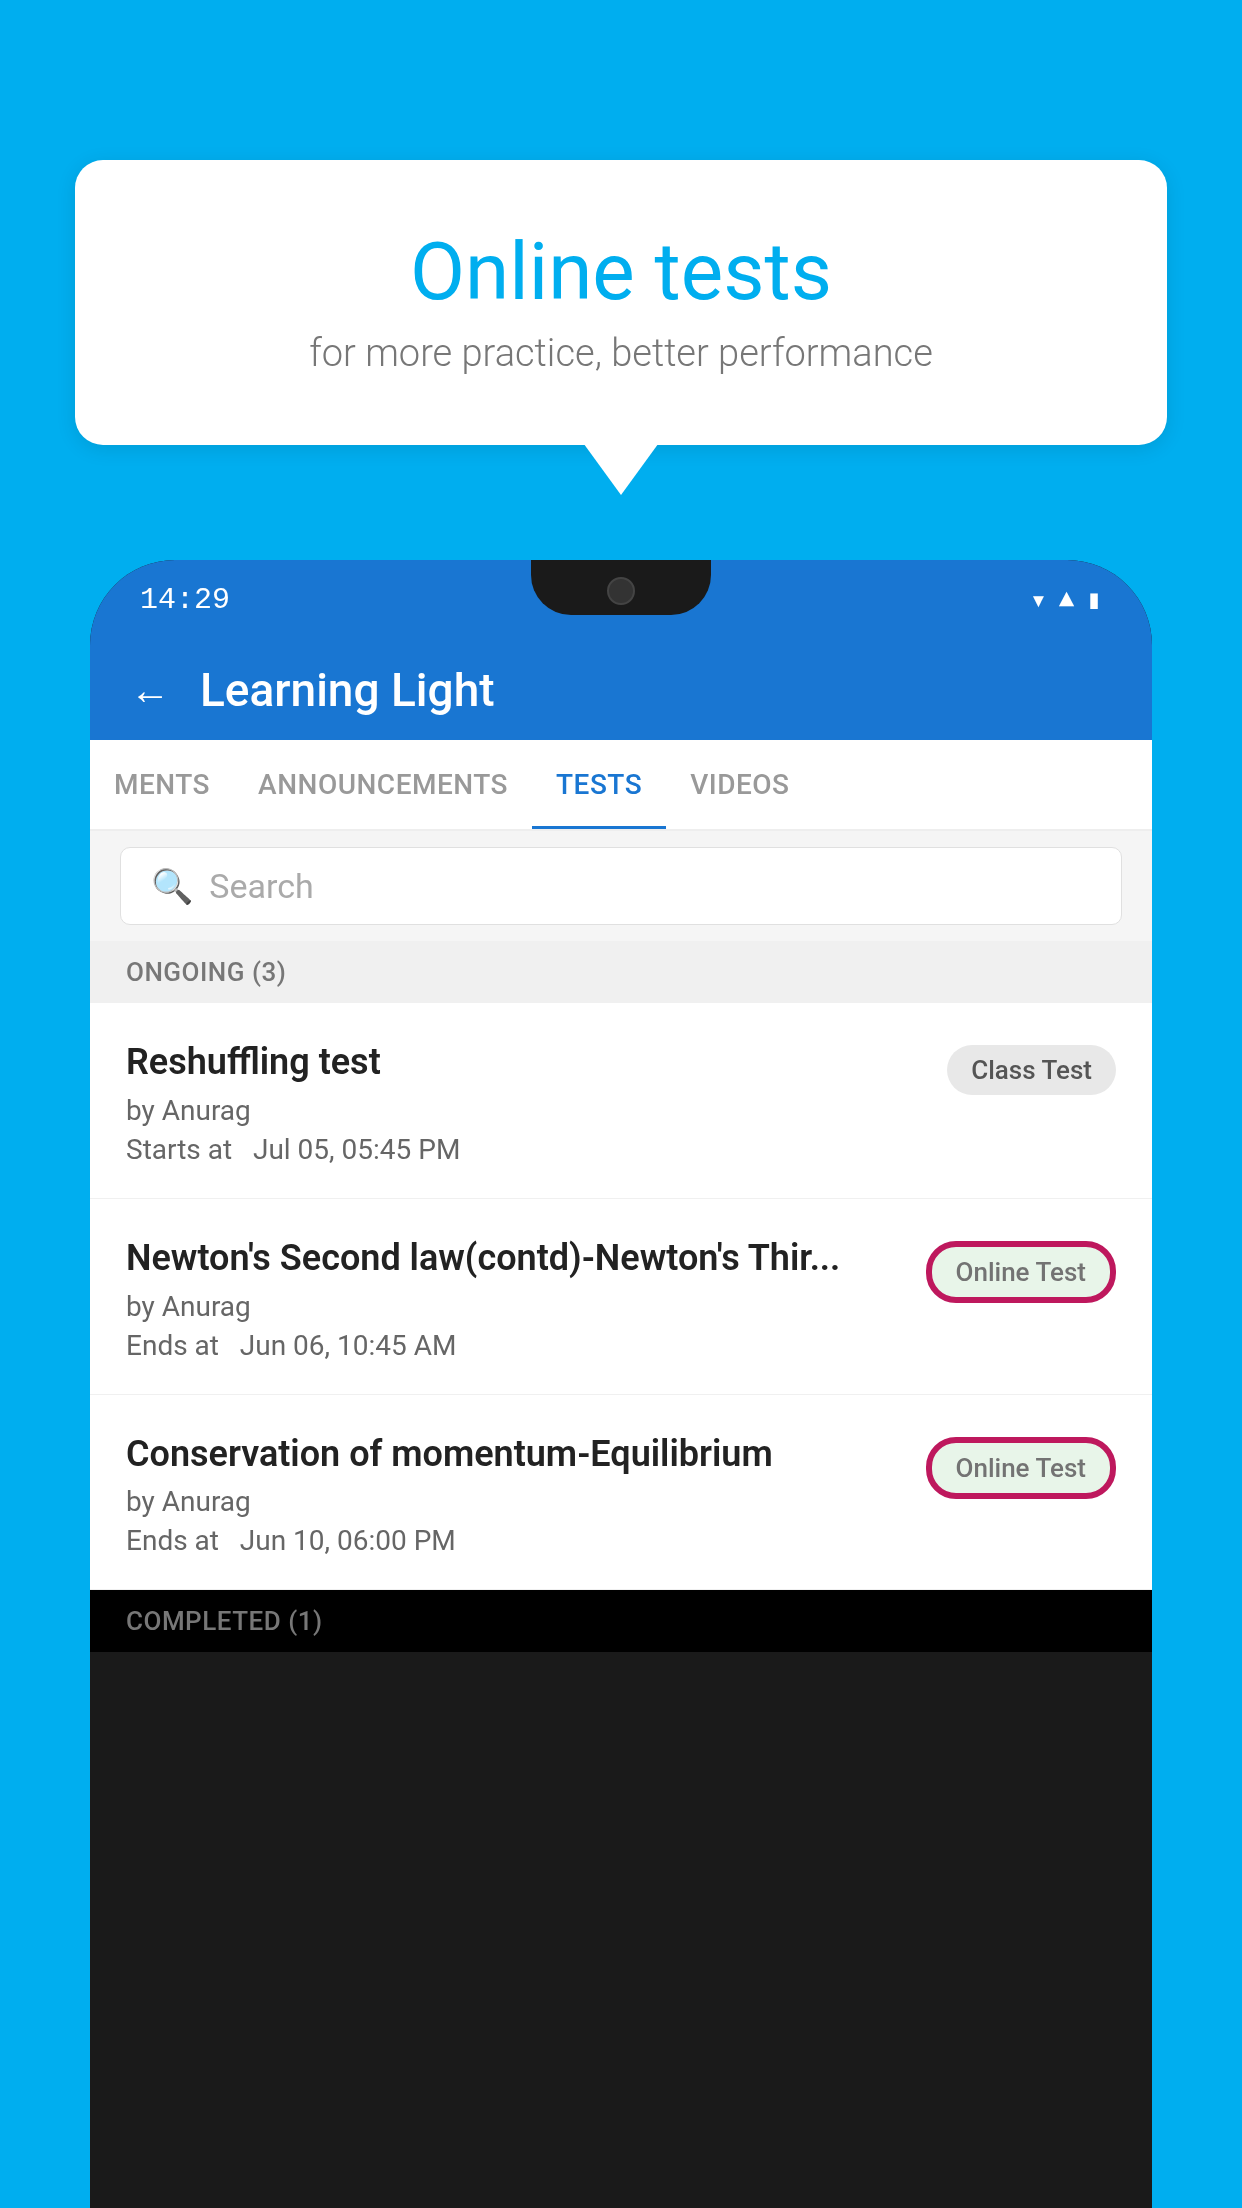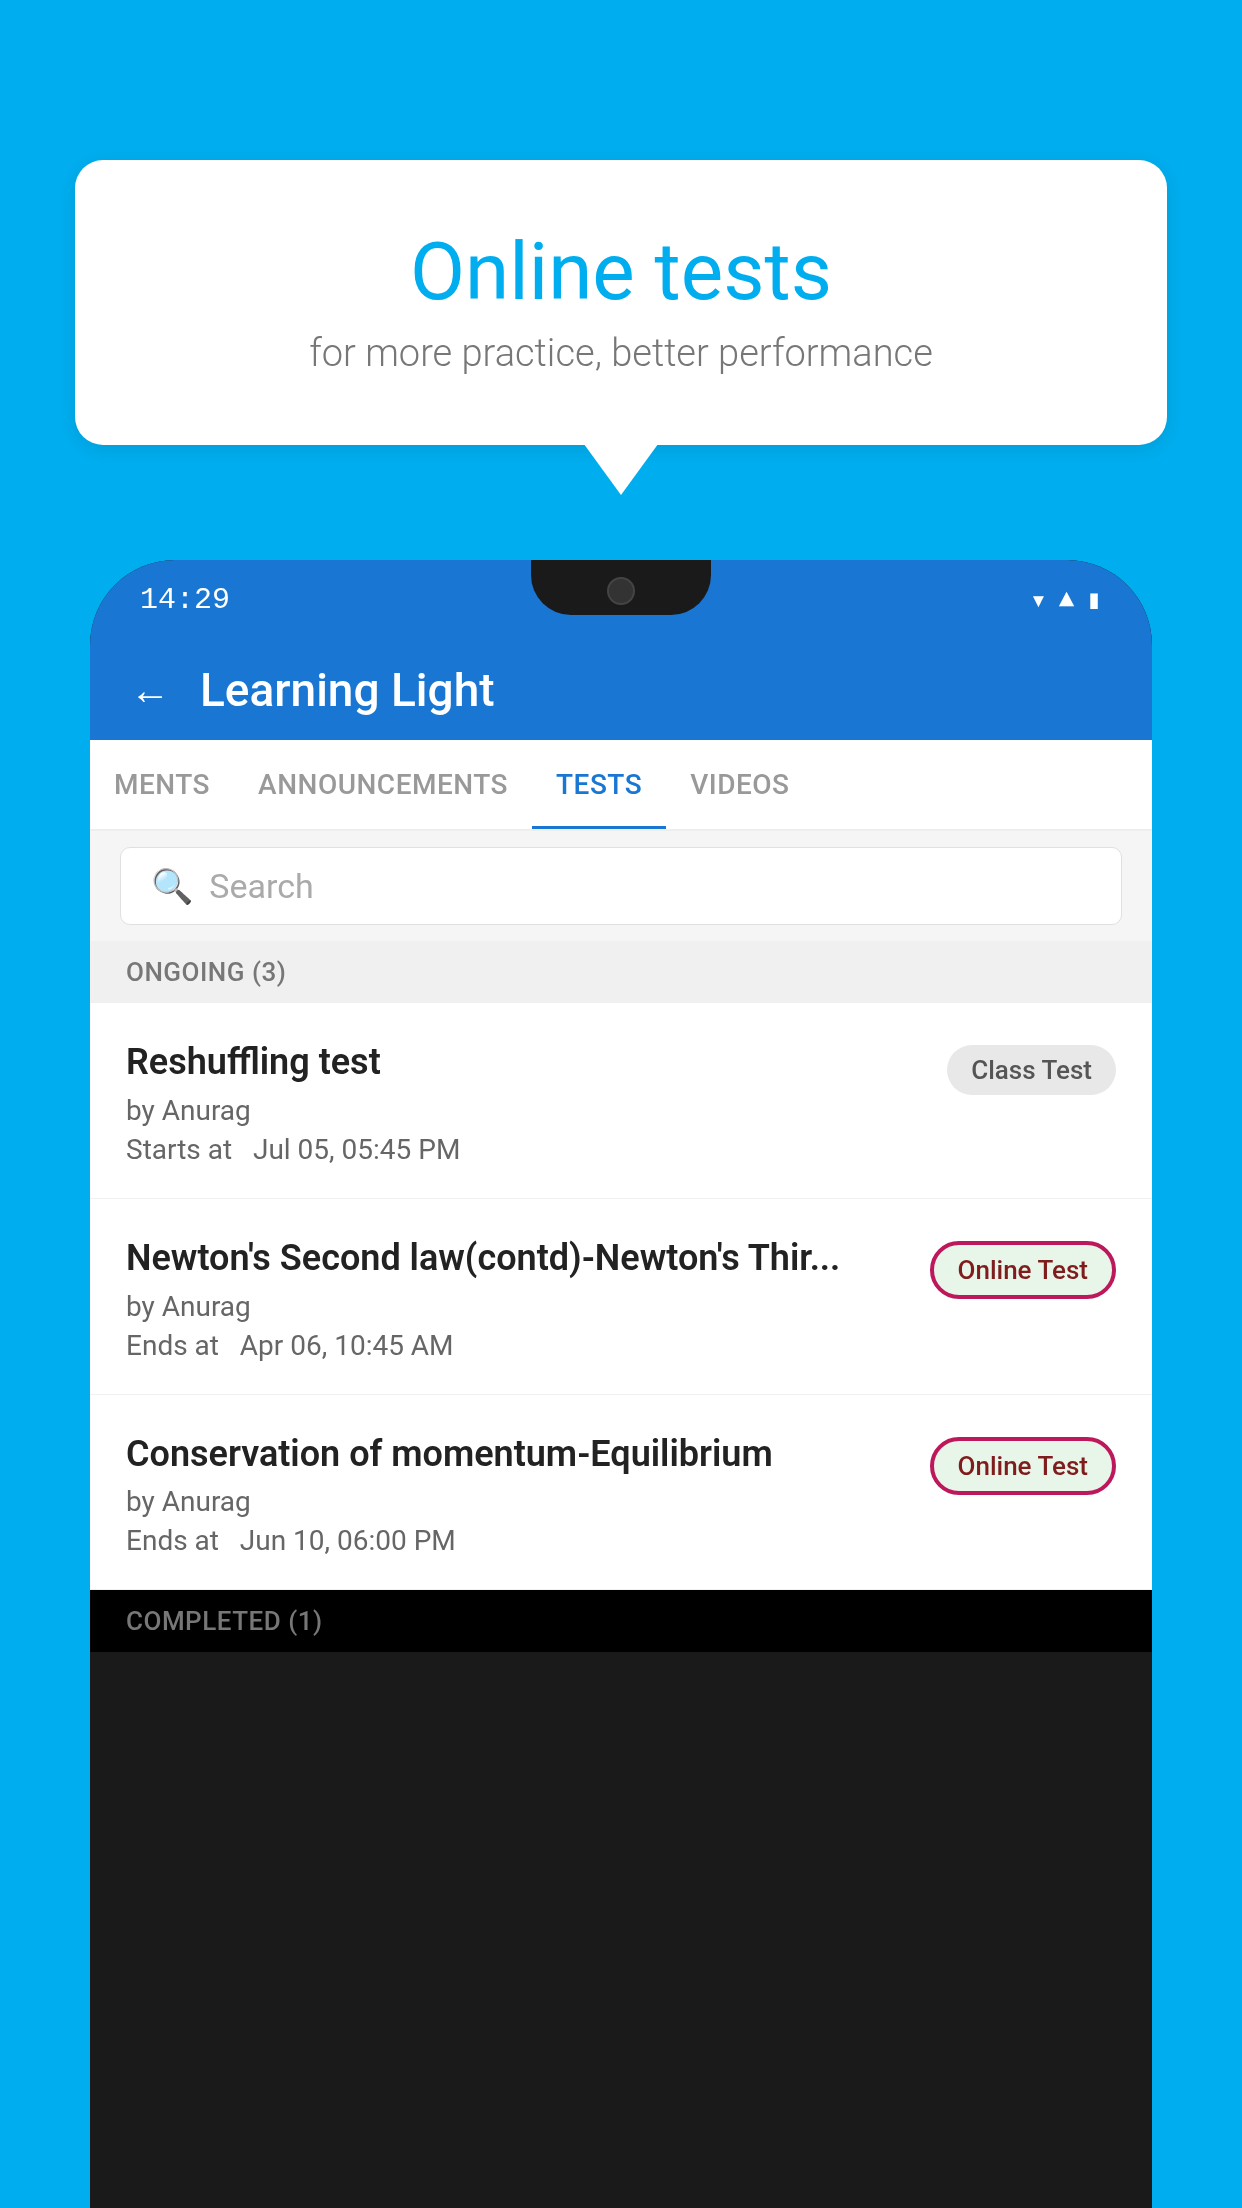--- a/index.html
+++ b/index.html
@@ -256,22 +256,22 @@
       flex-shrink: 0;
     }
 
     .badge-class {
       background: #e8e8e8;
       color: #555;
     }
 
     .badge-online {
       background: #e8f5e9;
-      color: #7f1d1d;
-      border: 4px solid #be185d;
+      color: #737373;
+      border: 6px solid #be185d;
     }
 
     .completed-header {
       background: #000000;
       padding: 16px 36px;
       font-size: 26px;
       color: #777;
       font-weight: 500;
       letter-spacing: 0.5px;
     }
@@ -338,21 +338,21 @@
       <div class="badge badge-class">Class Test</div>
     </div>
 
     <div class="test-item">
       <div class="test-info">
         <div class="test-name">Newton's Second law(contd)-Newton's Thir...</div>
         <div class="test-author">by Anurag</div>
         <div class="test-time">
           <span>Ends at</span>
           &nbsp;
-          <span>Apr 06, 10:45 AM</span>
+          <span>Jun 06, 10:45 AM</span>
         </div>
       </div>
       <div class="badge badge-online">Online Test</div>
     </div>
 
     <div class="test-item">
       <div class="test-info">
         <div class="test-name">Conservation of momentum-Equilibrium</div>
         <div class="test-author">by Anurag</div>
         <div class="test-time">

